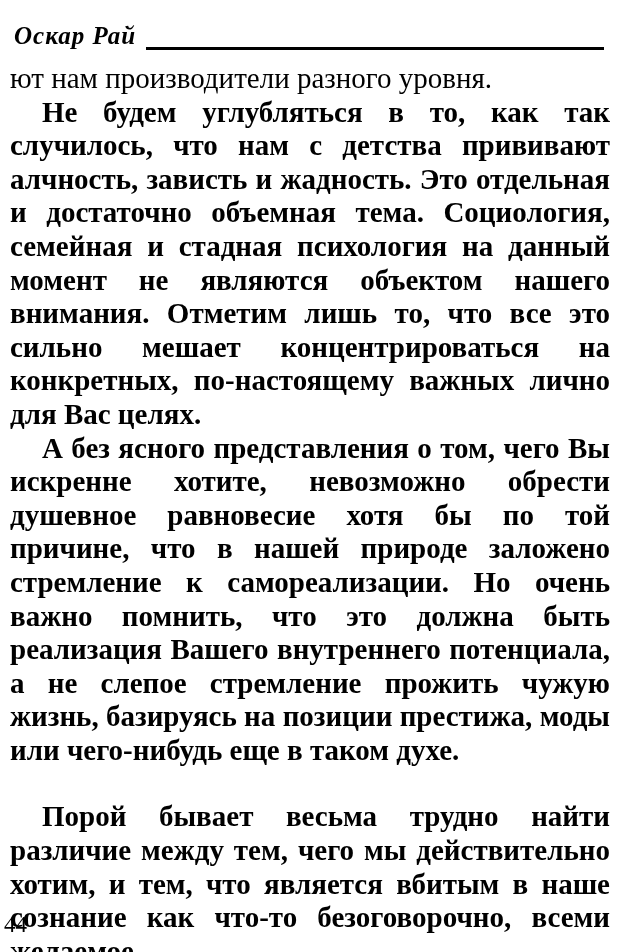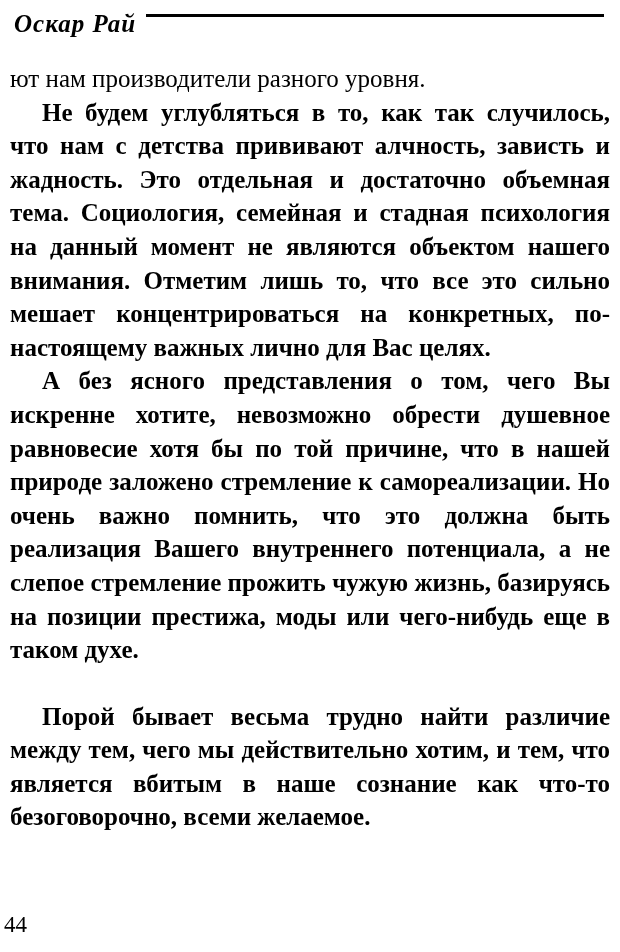--- a/index.html
+++ b/index.html
@@ -17,21 +17,21 @@
     font-family: "Liberation Serif", serif;
     color: #000000;
   }
   .header {
     position: absolute;
     top: 10px;
     left: 14px;
     right: 16px;
     height: 40px;
     display: flex;
-    align-items: flex-start;
+    align-items: flex-end;
     gap: 10px;
   }
   .header-title {
     font-family: "Liberation Serif", serif;
     font-weight: bold;
     font-style: italic;
     font-size: 25px;
     letter-spacing: 1px;
     white-space: nowrap;
     color: #000;
@@ -43,21 +43,21 @@
     margin-top: 4px;
   }
   .content {
     position: absolute;
     top: 62px;
     left: 10px;
     width: 600px;
   }
   p {
     margin: 0;
-    font-size: 25px;
+    font-size: 29px;
     line-height: 33.6px;
     text-align: justify;
     text-justify: inter-word;
     word-spacing: 0px;
     hyphens: none;
   }
   p.indent {
     text-indent: 32px;
     font-weight: bold;
   }

